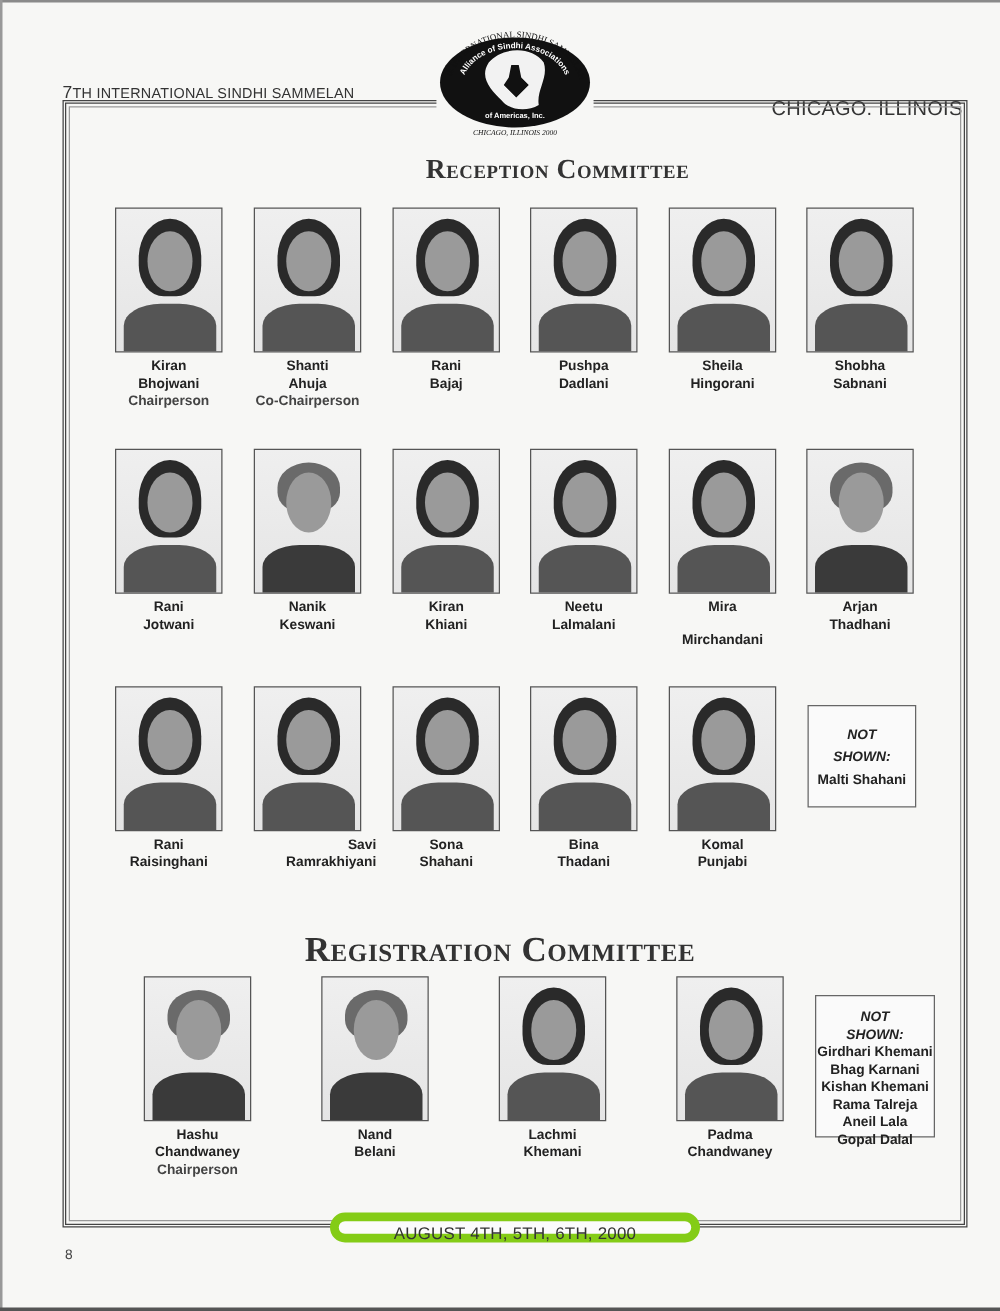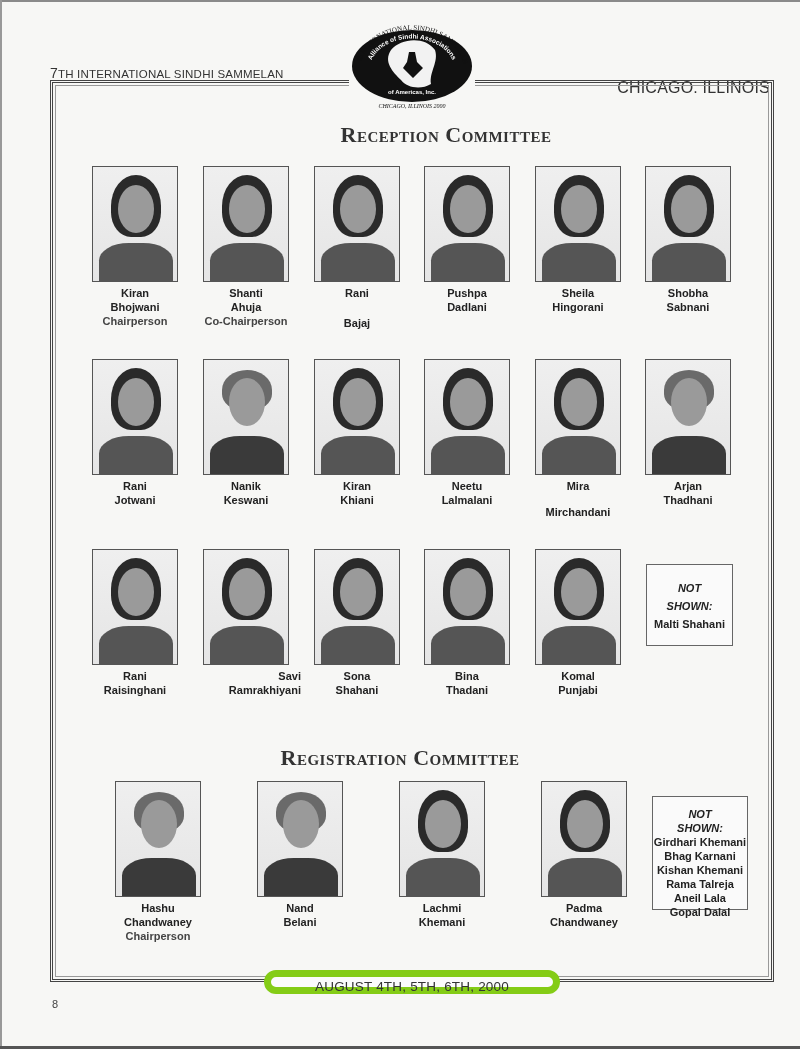--- a/index.html
+++ b/index.html
@@ -16,21 +16,21 @@
   .frame {
     position: absolute; left: 50px; top: 80px; width: 724px; height: 902px;
     border: 3px double #444; box-sizing: border-box; outline: 1px solid #999; outline-offset: -6px;
   }
   .logo { position: absolute; left: 349px; top: 6px; width: 126px; height: 104px; }
   .section-title {
     position: absolute; left: 0; width: 800px; text-align: center;
     font-family: "Liberation Serif", serif; font-weight: bold; color: #333; font-variant: small-caps;
   }
   .section-title.reception { top: 122px; font-size: 22px; letter-spacing: 0.5px; padding-left: 46px; }
-  .section-title.registration { top: 745px; font-size: 22px; letter-spacing: 0.5px; }
+  .section-title.registration { top: 745px; font-size: 28px; letter-spacing: 0.5px; }
   .member { position: absolute; width: 110px; text-align: center; }
   .photo {
     width: 86px; height: 116px; margin: 0 auto; border: 1px solid #555; box-sizing: border-box;
     background: linear-gradient(180deg, #efefef 0%, #e5e5e5 100%); position: relative; overflow: hidden;
   }
   .photo .hair { position: absolute; left: 18px; top: 8px; width: 50px; height: 62px; border-radius: 50% 50% 40% 40%; background: #2a2a2a; }
   .photo .face { position: absolute; left: 25px; top: 18px; width: 36px; height: 48px; border-radius: 50%; background: #9a9a9a; }
   .photo .body { position: absolute; left: 6px; top: 76px; width: 74px; height: 44px; border-radius: 40% 40% 0 0; background: #555; }
   .photo.m .hair { background: #6a6a6a; height: 40px; top: 10px; }
   .photo.m .body { background: #3a3a3a; }
@@ -98,21 +98,21 @@
   <div class="name" style="margin-top:0">Ahuja</div>
   <div class="role">Co-Chairperson</div>
 </div>
 <div class="member" style="left:302px; top:166px;">
   <div class="photo">
       <div class="hair"></div>
       <div class="face"></div>
       <div class="body"></div>
     </div>
   <div class="name">Rani</div>
-  <div class="name" style="margin-top:16px">Bajaj</div>
+  <div class="name" style="margin-top:0">Bajaj</div>
 </div>
 <div class="member" style="left:412px; top:166px;">
   <div class="photo">
       <div class="hair"></div>
       <div class="face"></div>
       <div class="body"></div>
     </div>
   <div class="name">Pushpa</div>
   <div class="name" style="margin-top:0">Dadlani</div>
 </div>

